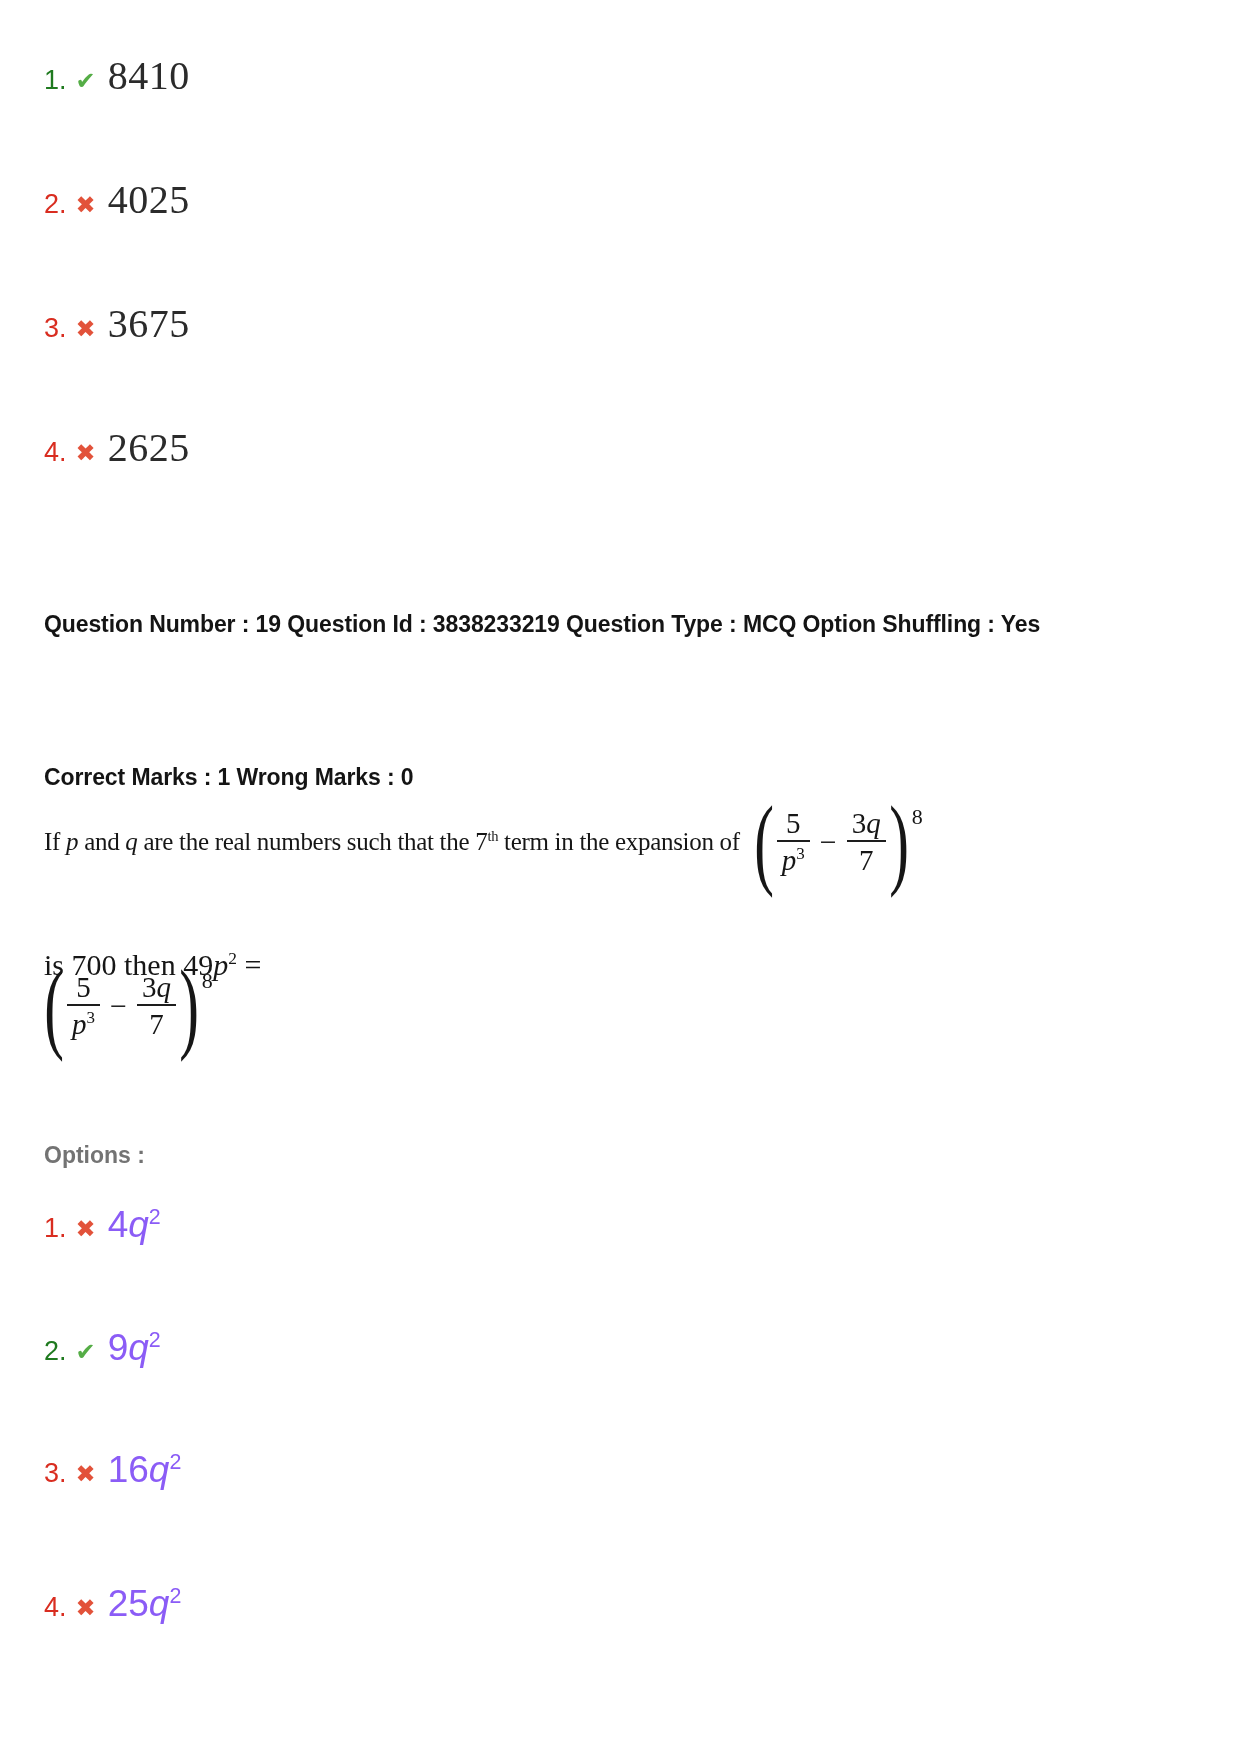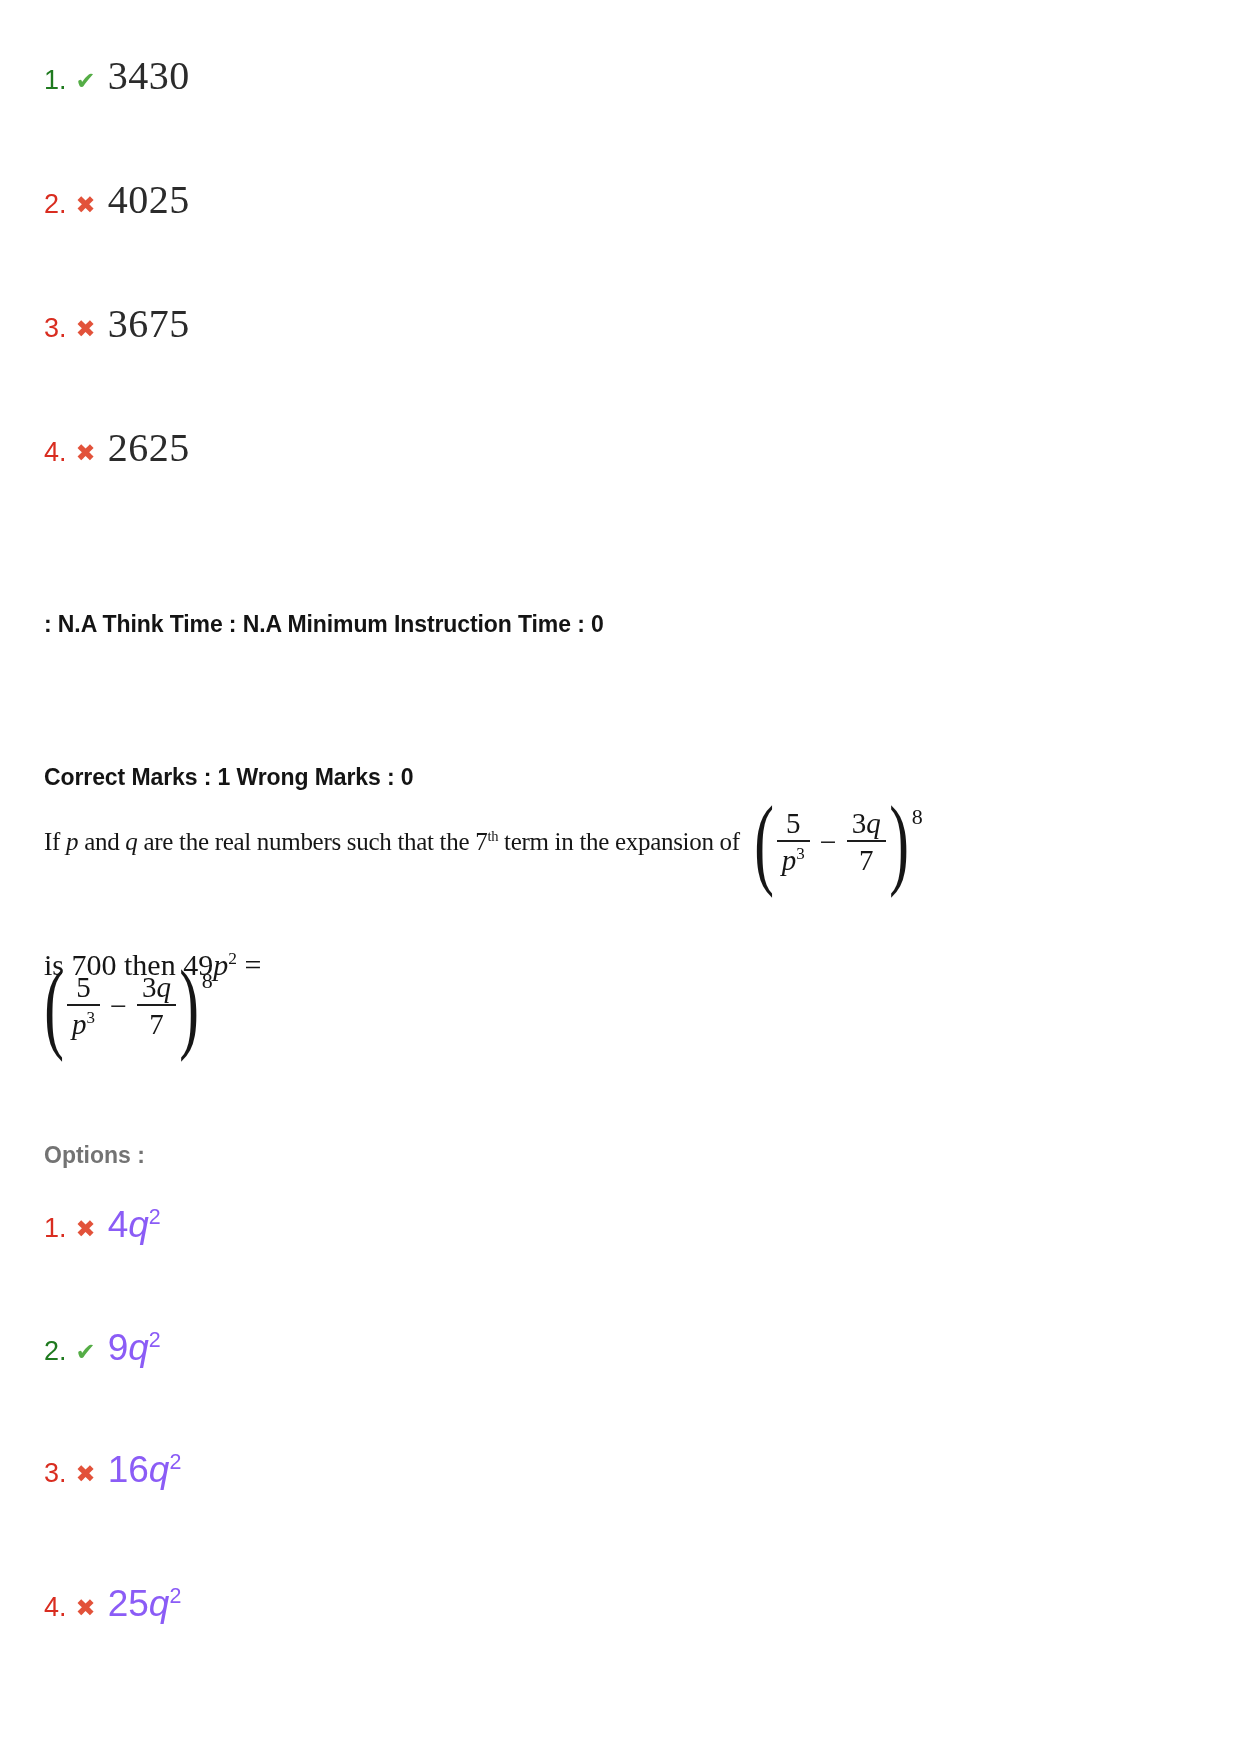--- a/index.html
+++ b/index.html
@@ -55,40 +55,40 @@
   .frac sup.sm { font-size:17px; }
 </style>
 </head>
 <body>
 
 <div class="page">
 
   <div class="opt-row" style="top:52px">
     <span class="opt-num ok">1.</span>
     <span class="opt-icon ok">✔</span>
-    <span class="opt-val">3430</span>
+    <span class="opt-val">8410</span>
   </div>
   <div class="opt-row" style="top:176px">
     <span class="opt-num no">2.</span>
     <span class="opt-icon no">✖</span>
     <span class="opt-val">4025</span>
   </div>
   <div class="opt-row" style="top:300px">
     <span class="opt-num no">3.</span>
     <span class="opt-icon no">✖</span>
     <span class="opt-val">3675</span>
   </div>
   <div class="opt-row" style="top:424px">
     <span class="opt-num no">4.</span>
     <span class="opt-icon no">✖</span>
     <span class="opt-val">2625</span>
   </div>
 
   <div class="meta" style="top:600px">
-    <div>: N.A Think Time : N.A Minimum Instruction Time : 0</div>
+    <div>Question Number : 19 Question Id : 3838233219 Question Type : MCQ Option Shuffling : Yes</div>
   </div>
   <div class="meta" style="top:753px">Correct Marks : 1 Wrong Marks : 0</div>
 
   <div class="q-line1 serif">
     <span>
       <span>If </span><i>p</i><span> and </span><i>q</i><span> are the real numbers such that the 7</span><sup class="sm">th</sup><span> term in the expansion of</span>
     </span>
     <span class="formula">
       <span class="paren">(</span>
       <span class="frac">

